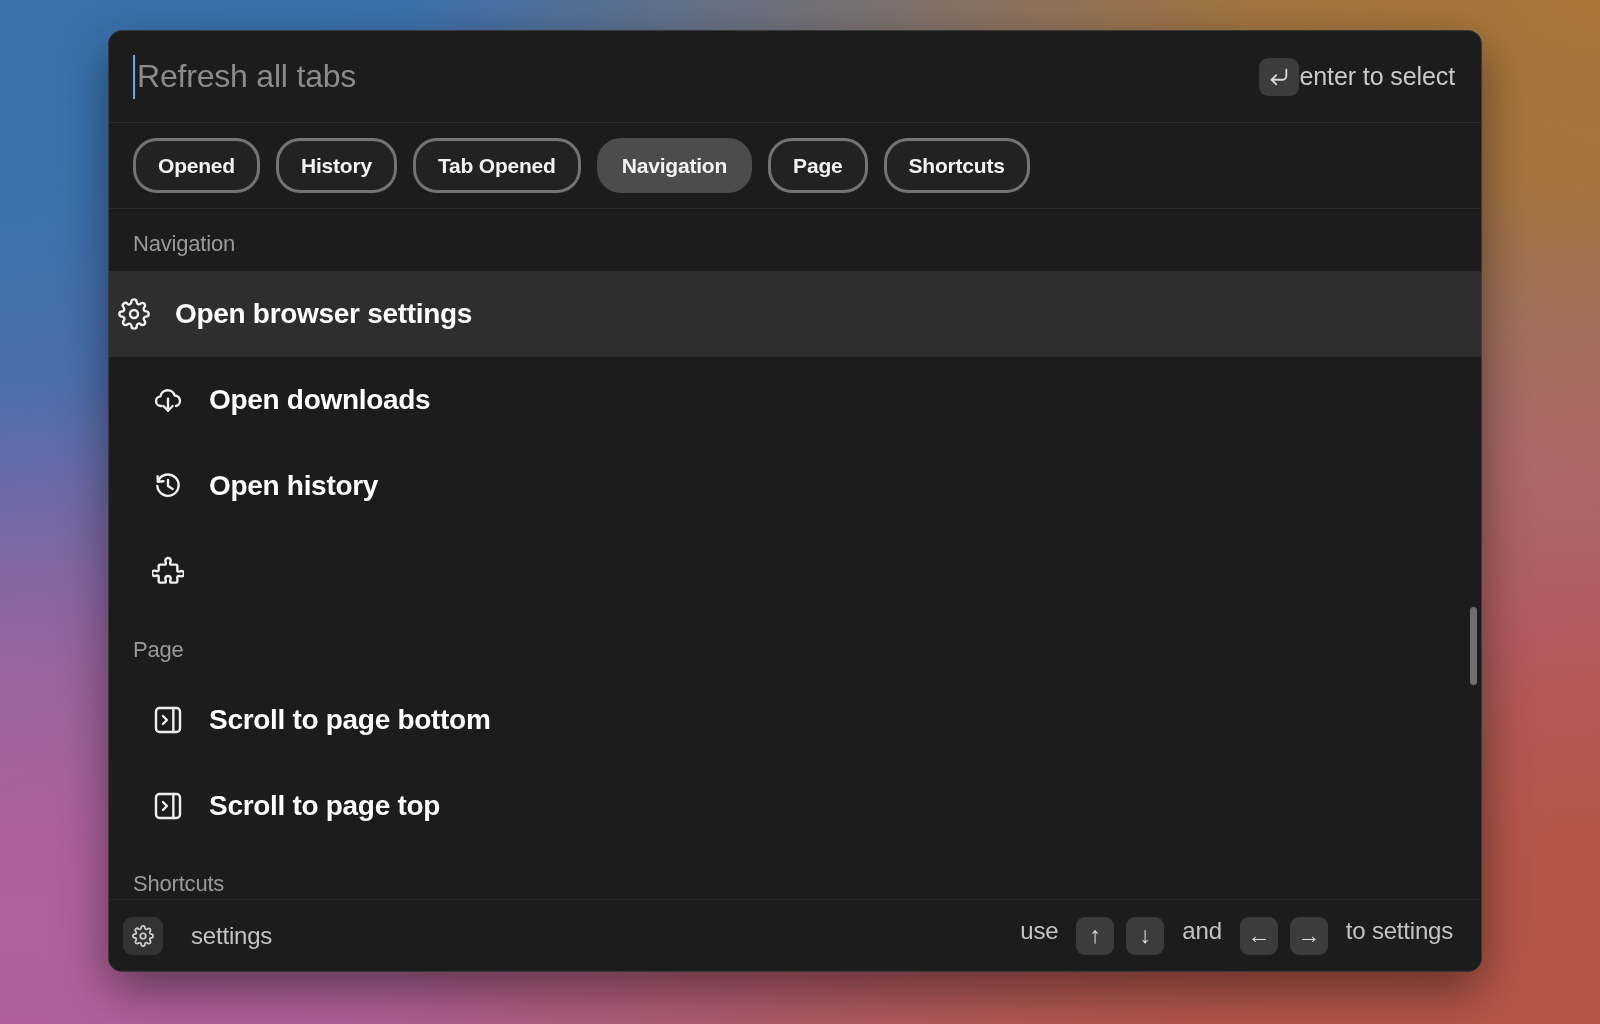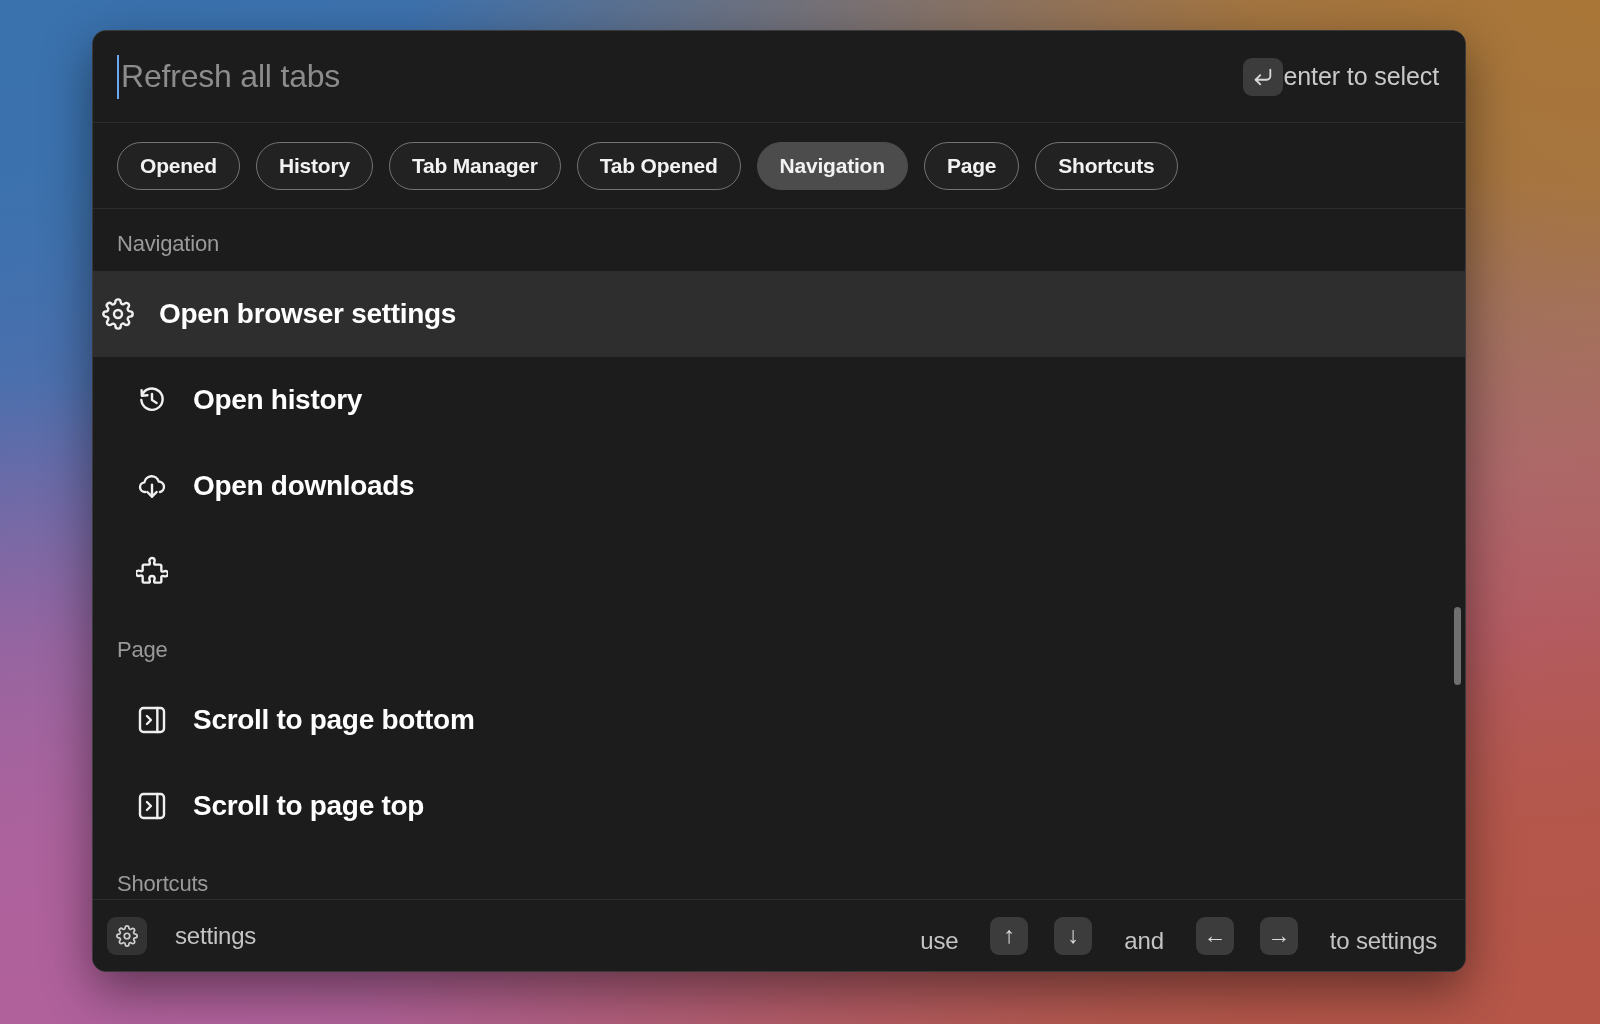--- a/index.html
+++ b/index.html
@@ -43,21 +43,21 @@
     background:
       radial-gradient(120% 100% at 100% 0%, rgba(169,118,55,1) 0%, rgba(169,118,55,0.92) 18%, rgba(169,118,55,0) 62%),
       radial-gradient(120% 110% at 100% 100%, rgba(181,86,72,1) 0%, rgba(181,86,72,0.9) 18%, rgba(181,86,72,0) 64%),
       radial-gradient(115% 105% at 0% 100%, rgba(176,97,156,1) 0%, rgba(176,97,156,0.88) 16%, rgba(176,97,156,0) 60%),
       radial-gradient(115% 105% at 0% 0%, rgba(58,114,174,1) 0%, rgba(58,114,174,0.9) 16%, rgba(58,114,174,0) 60%);
     pointer-events: none;
   }
 
   .palette {
     position: absolute;
-    left: 92px;
+    left: 108px;
     top: 30px;
     width: 1374px;
     height: 942px;
     background: #1c1c1c;
     border-radius: 14px;
     border: 1.5px solid #3a3a3a;
     box-shadow: 0 18px 50px rgba(0,0,0,0.45);
     overflow: hidden;
     display: flex;
     flex-direction: column;
@@ -133,24 +133,24 @@
     min-height: 86px;
     display: flex;
     align-items: center;
     gap: 16px;
     padding: 0 24px;
     border-bottom: 1px solid #2c2c2c;
     background: #1c1c1c;
   }
 
   .tab-pill {
-    height: 48px;
+    height: 55px;
     padding: 0 22px;
     border-radius: 24px;
-    border: 1px solid #737373;
+    border: 3px solid #737373;
     background: #222222;
     color: #f2f2f2;
     font-size: 21px;
     font-weight: bold;
     letter-spacing: -0.2px;
     display: flex;
     align-items: center;
     justify-content: center;
     white-space: nowrap;
     cursor: pointer;
@@ -243,22 +243,22 @@
   }
 
   .footer-text {
     color: #c4c4c4;
     font-size: 24px;
     letter-spacing: -0.2px;
   }
 
   .footer-right {
     display: flex;
-    align-items: flex-end;
-    gap: 26px;
+    align-items: flex-start;
+    gap: 12px;
   }
   .footer-right .footer-text { margin: 0 6px; }
 
   .arrow-key {
     width: 38px;
     height: 38px;
     border-radius: 9px;
     background: #3c3c3c;
     display: flex;
     align-items: center;
@@ -288,21 +288,20 @@
           <path d="M20 4v7a4 4 0 0 1-4 4H4"></path>
         </svg>
       </div>
       <span class="enter-hint-label">enter to select</span>
     </div>
   </div>
 
   <div class="tabs-row">
     <div class="tab-pill">Opened</div>
     <div class="tab-pill">History</div>
-    <div class="tab-pill">Tab Manager</div>
     <div class="tab-pill">Tab Opened</div>
     <div class="tab-pill active">Navigation</div>
     <div class="tab-pill">Page</div>
     <div class="tab-pill">Shortcuts</div>
   </div>
 
   <div class="list-area">
 
     <div class="section-label">Navigation</div>
 
@@ -312,37 +311,37 @@
           <circle cx="12" cy="12" r="3"></circle>
           <path d="M19.4 15a1.65 1.65 0 0 0 .33 1.82l.06.06a2 2 0 1 1-2.83 2.83l-.06-.06a1.65 1.65 0 0 0-1.82-.33 1.65 1.65 0 0 0-1 1.51V21a2 2 0 1 1-4 0v-.09A1.65 1.65 0 0 0 9 19.4a1.65 1.65 0 0 0-1.82.33l-.06.06a2 2 0 1 1-2.83-2.83l.06-.06a1.65 1.65 0 0 0 .33-1.82 1.65 1.65 0 0 0-1.51-1H3a2 2 0 1 1 0-4h.09A1.65 1.65 0 0 0 4.6 9a1.65 1.65 0 0 0-.33-1.82l-.06-.06a2 2 0 1 1 2.83-2.83l.06.06A1.65 1.65 0 0 0 9 4.6a1.65 1.65 0 0 0 1-1.51V3a2 2 0 1 1 4 0v.09a1.65 1.65 0 0 0 1 1.51 1.65 1.65 0 0 0 1.82-.33l.06-.06a2 2 0 1 1 2.83 2.83l-.06.06A1.65 1.65 0 0 0 19.4 9v0a1.65 1.65 0 0 0 1.51 1H21a2 2 0 1 1 0 4h-.09a1.65 1.65 0 0 0-1.51 1z"></path>
         </svg>
       </span>
       <span class="cmd-label">Open browser settings</span>
     </div>
 
     <div class="cmd-row">
       <span class="cmd-icon">
         <svg width="32" height="32" viewBox="0 0 24 24" fill="none" stroke="currentColor" stroke-width="1.8" stroke-linecap="round" stroke-linejoin="round">
+          <path d="M18 16.5a4 4 0 0 0-1-7.87A5.5 5.5 0 0 0 6.3 9.3 3.6 3.6 0 0 0 7 16.5"></path>
+          <line x1="12" y1="11" x2="12" y2="20"></line>
+          <polyline points="8.5 16.5 12 20 15.5 16.5"></polyline>
+        </svg>
+      </span>
+      <span class="cmd-label">Open downloads</span>
+    </div>
+
+    <div class="cmd-row">
+      <span class="cmd-icon">
+        <svg width="32" height="32" viewBox="0 0 24 24" fill="none" stroke="currentColor" stroke-width="1.8" stroke-linecap="round" stroke-linejoin="round">
           <path d="M4.5 8.5A8 8 0 1 1 4 12"></path>
           <polyline points="4.2 4.6 4.4 8.8 8.6 8.4"></polyline>
           <polyline points="12 7.5 12 12 15.5 14.2"></polyline>
         </svg>
       </span>
       <span class="cmd-label">Open history</span>
-    </div>
-
-    <div class="cmd-row">
-      <span class="cmd-icon">
-        <svg width="32" height="32" viewBox="0 0 24 24" fill="none" stroke="currentColor" stroke-width="1.8" stroke-linecap="round" stroke-linejoin="round">
-          <path d="M18 16.5a4 4 0 0 0-1-7.87A5.5 5.5 0 0 0 6.3 9.3 3.6 3.6 0 0 0 7 16.5"></path>
-          <line x1="12" y1="11" x2="12" y2="20"></line>
-          <polyline points="8.5 16.5 12 20 15.5 16.5"></polyline>
-        </svg>
-      </span>
-      <span class="cmd-label">Open downloads</span>
     </div>
 
     <div class="cmd-row">
       <span class="cmd-icon">
         <svg width="32" height="32" viewBox="0 0 24 24" fill="none" stroke="currentColor" stroke-width="1.8" stroke-linecap="round" stroke-linejoin="round">
           <path d="M10 3.5a2 2 0 0 1 4 0c0 .8-.4 1.3-.4 1.9 0 .6.5 1.1 1.1 1.1H18a1 1 0 0 1 1 1v3.1c0 .6.5 1.1 1.1 1.1.6 0 1.1-.4 1.9-.4a2 2 0 0 1 0 4c-.8 0-1.3-.4-1.9-.4-.6 0-1.1.5-1.1 1.1V19a1 1 0 0 1-1 1h-3.3c-.6 0-1.1-.5-1.1-1.1 0-.6.4-1.1.4-1.9a2 2 0 0 0-4 0c0 .8.4 1.3.4 1.9 0 .6-.5 1.1-1.1 1.1H6a1 1 0 0 1-1-1v-3.3c0-.6-.5-1.1-1.1-1.1-.6 0-1.1.4-1.9.4a2 2 0 0 1 0-4c.8 0 1.3.4 1.9.4.6 0 1.1-.5 1.1-1.1V7.5a1 1 0 0 1 1-1h3.3c.6 0 1.1-.5 1.1-1.1 0-.6-.4-1.1-.4-1.9z"></path>
         </svg>
       </span>
     </div>
 

